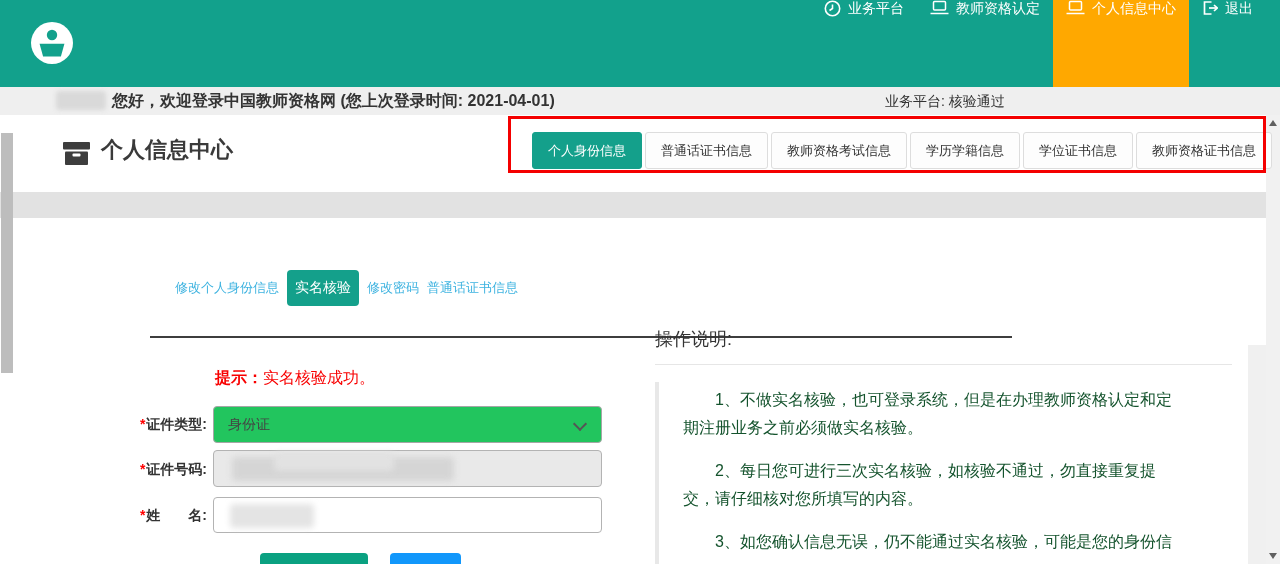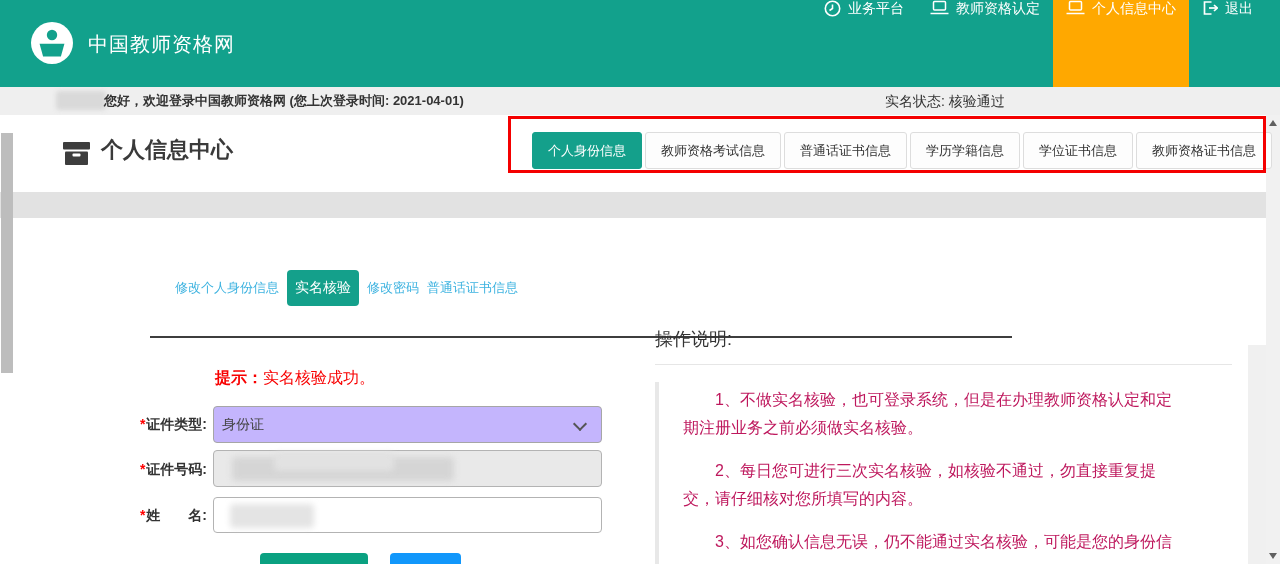--- a/index.html
+++ b/index.html
@@ -11,21 +11,21 @@
   .header { position:absolute; left:0; top:0; width:1280px; height:87px; background:#12a18c; }
   .logo { position:absolute; left:31px; top:22px; width:42px; height:42px; }
   .brand { position:absolute; left:88px; top:31px; font-size:20px; color:#fff; letter-spacing:1px; }
   .nav { position:absolute; right:14px; top:0; height:87px; display:flex; align-items:stretch; }
   .nav-item { display:flex; align-items:flex-start; gap:7px; padding:0 13px; color:#fff; font-size:14px; cursor:pointer; }
   .nav-item.active { background:#ffa800; }
   .nav-icon { display:flex; align-items:center; }
   
   .welcome { position:absolute; left:0; top:87px; width:1280px; height:28px; background:#efefef; }
   .blur-name { position:absolute; left:56px; top:4px; width:50px; height:19px; background:#d9d9d9; border-radius:3px; filter:blur(2px); }
-  .greeting { position:absolute; left:104px; top:0; line-height:28px; font-size:13px; font-weight:bold; color:#333; }
+  .greeting { position:absolute; left:112px; top:0; line-height:28px; font-size:16px; font-weight:bold; color:#333; }
   .realname-status { position:absolute; left:885px; top:0; line-height:28px; font-size:14px; color:#333; }
   
   .title-row { position:absolute; left:0; top:115px; width:1280px; height:77px; background:#fff; }
   .title-icon { position:absolute; left:63px; top:26px; }
   .page-title { position:absolute; left:101px; top:20px; font-size:22px; font-weight:bold; color:#3a3a3a; }
   .annotation-box { position:absolute; left:508px; top:116px; width:758px; height:57px; border:3px solid #f40000; box-sizing:border-box; z-index:9; pointer-events:none; }
   .profile-tabs { position:absolute; left:532px; top:132px; display:flex; gap:3px; z-index:5; }
   .ptab { height:37px; display:flex; align-items:center; padding:0 15px; background:#fdfdfd; border:1px solid #ddd; border-radius:3px; font-size:13px; color:#333; box-sizing:border-box; cursor:pointer; white-space:nowrap; }
   .ptab.active { background:#14a08b; border-color:#14a08b; color:#fff; }
   .gray-band { position:absolute; left:0; top:192px; width:1266px; height:26px; background:#e2e2e2; }
@@ -35,36 +35,36 @@
   .stab.pill { background:#14a08b; color:#fff; font-size:14px; padding:9px 8px; border-radius:4px; }
   .tab-divider { position:absolute; left:150px; top:336px; width:862px; height:2px; background:#3e3e3e; }
   
   .tip { position:absolute; left:215px; top:368px; font-size:16px; }
   .tip-label { color:#f80000; font-weight:bold; }
   .tip-text { color:#f80000; }
   .f-label { position:absolute; left:100px; width:107px; text-align:right; font-size:14px; font-weight:bold; color:#333; white-space:pre; }
   .req { color:#f00; margin-right:1px; font-weight:bold; }
   .f-label.l1 { top:416px; } .f-label.l2 { top:461px; } .f-label.l3 { top:507px; }
   .field { position:absolute; left:213px; width:389px; box-sizing:border-box; border-radius:4px; }
-  .select { top:406px; height:37px; background:#c4b5fd; border:1px solid #a6a6a6; font-size:14px; color:#444; line-height:35px; padding-left:8px; cursor:default; }
+  .select { top:406px; height:37px; background:#22c55e; border:1px solid #a6a6a6; font-size:14px; color:#444; line-height:35px; padding-left:14px; cursor:default; }
   .chevron { position:absolute; right:16px; top:12px; width:8px; height:8px; border-right:2px solid #555; border-bottom:2px solid #555; transform:rotate(45deg); }
   .input2 { top:450px; height:37px; background:#e9e9e9; border:1px solid #b3b3b3; }
   .input3 { top:497px; height:36px; background:#fff; border:1px solid #b3b3b3; }
   .blob { position:absolute; border-radius:4px; filter:blur(3px); }
   .blob-id { left:18px; top:6px; width:222px; height:24px; background:#d5d5d5; }
   .blob-id2 { left:60px; top:2px; width:120px; height:18px; background:#e2e2e2; }
   .blob-name { left:16px; top:6px; width:84px; height:24px; background:#e4e4e4; }
   .btn { position:absolute; top:553px; height:34px; border-radius:4px; cursor:pointer; border:none; }
   .btn-green { left:260px; width:108px; background:#0aa181; }
   .btn-blue { left:390px; width:71px; background:#1197fb; }
   
   .instr-title { position:absolute; left:655px; top:327px; font-size:18px; color:#333; }
   .instr-divider { position:absolute; left:655px; top:364px; width:577px; height:1px; background:#e6e6e6; }
   .instr-quote { position:absolute; left:655px; top:382px; width:545px; border-left:4px solid #e8e8e8; padding:4px 0 0 24px; box-sizing:border-box; }
-  .instr-quote p { width:500px; margin:0 0 15px 0; font-size:16px; line-height:28px; color:#be185d; text-indent:2em; }
+  .instr-quote p { width:500px; margin:0 0 15px 0; font-size:16px; line-height:28px; color:#14532d; text-indent:2em; }
   
   .gutter { position:absolute; left:1248px; top:345px; width:18px; height:219px; background:#f0f0f0; }
   .scrollbar { position:absolute; left:1266px; top:115px; width:14px; height:449px; background:#f1f1f1; }
   .sb-arrow { position:absolute; left:0; width:14px; height:16px; display:flex; align-items:center; justify-content:center; cursor:pointer; }
   .sb-up { top:0; } .sb-down { top:433px; }
   .tri-up { width:0; height:0; border-left:4px solid transparent; border-right:4px solid transparent; border-bottom:6px solid #606060; }
   .tri-down { width:0; height:0; border-left:4px solid transparent; border-right:4px solid transparent; border-top:6px solid #606060; }
   .sb-thumb { position:absolute; left:1px; top:18px; width:12px; height:240px; background:#bdbdbd; cursor:pointer; }
 </style>
 </head>
@@ -74,21 +74,20 @@
 
   <div class="header">
     <div class="logo">
       <svg width="42" height="42" viewBox="0 0 42 42">
         <circle cx="21" cy="21" r="21" fill="#ffffff"></circle>
         <circle cx="21" cy="13" r="5.2" fill="#12a18c"></circle>
         <path d="M8.5 21.5 h25 l-3.6 13 h-17.8 z" fill="#12a18c"></path>
         <rect x="8" y="19.5" width="26" height="2" fill="#ffffff"></rect>
       </svg>
     </div>
-    <div class="brand">中国教师资格网</div>
     <div class="nav">
       <div class="nav-item">
         <span class="nav-icon">
           <svg width="17" height="17" viewBox="0 0 17 17" fill="none" stroke="#fff" stroke-width="1.6">
             <circle cx="8.5" cy="8.5" r="7.2"></circle>
               <path d="M8.5 4.5 V8.5 L5.5 10.5"></path>
           </svg>
         </span>
         <span>业务平台</span>
       </div>
@@ -119,38 +118,38 @@
           </svg>
         </span>
         <span>退出</span>
       </div>
     </div>
   </div>
 
   <div class="welcome">
     <div class="blur-name"></div>
     <div class="greeting">您好，欢迎登录中国教师资格网 (您上次登录时间: 2021-04-01)</div>
-    <div class="realname-status">实名状态: 核验通过</div>
+    <div class="realname-status">业务平台: 核验通过</div>
   </div>
 
   <div class="title-row">
     <div class="title-icon">
       <svg width="27" height="25" viewBox="0 0 27 25">
         <rect x="0" y="1" width="27" height="7.5" rx="1" fill="#3d3d3d"></rect>
         <rect x="2" y="10.5" width="23" height="13.5" rx="1" fill="#3d3d3d"></rect>
         <rect x="9.5" y="12.5" width="8" height="3" rx="1" fill="#ffffff"></rect>
       </svg>
     </div>
     <div class="page-title">个人信息中心</div>
   </div>
 
   <div class="profile-tabs">
     <div class="ptab active">个人身份信息</div>
+    <div class="ptab">普通话证书信息</div>
     <div class="ptab">教师资格考试信息</div>
-    <div class="ptab">普通话证书信息</div>
     <div class="ptab">学历学籍信息</div>
     <div class="ptab">学位证书信息</div>
     <div class="ptab">教师资格证书信息</div>
   </div>
   <div class="annotation-box"></div>
 
   <div class="gray-band"></div>
 
   <div class="section-tabs">
     <span class="stab">修改个人身份信息</span>

